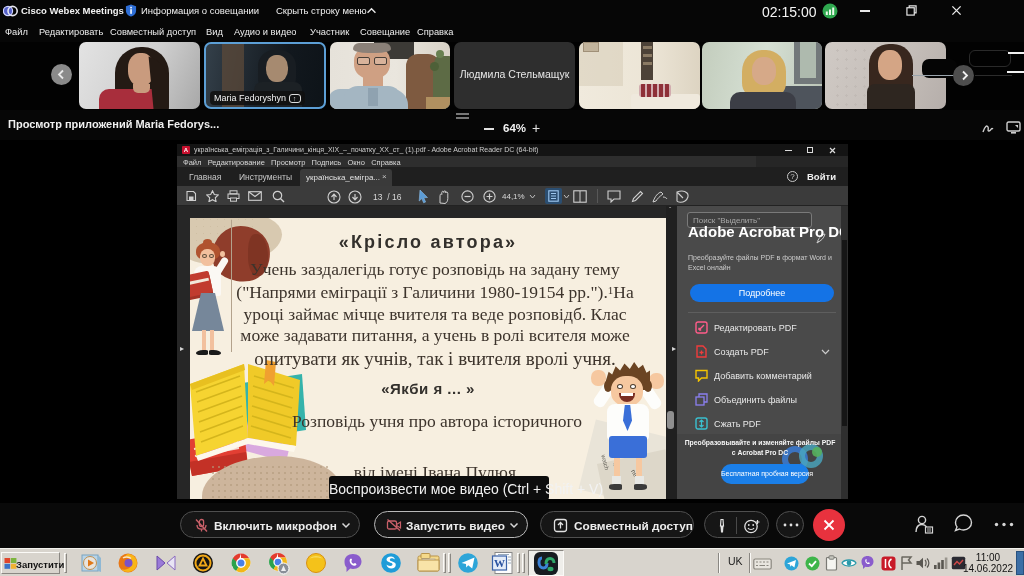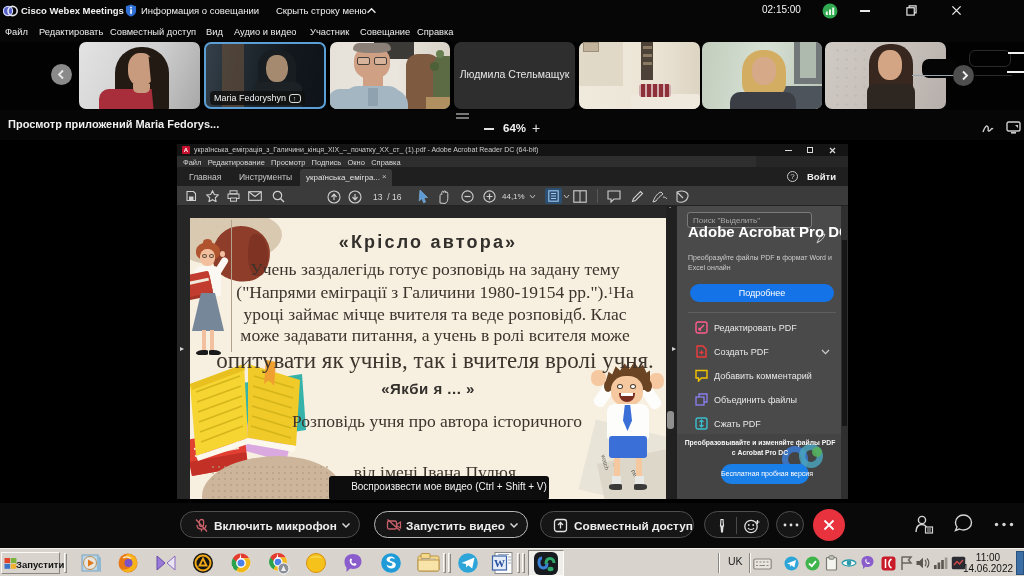--- a/index.html
+++ b/index.html
@@ -23,21 +23,21 @@
   <svg class="abs" style="left:125px;top:4px;" width="12" height="13" viewBox="0 0 13 14">
     <path d="M6.5 0.5 L12 2.5 V7 C12 10.5 9.5 12.8 6.5 13.5 C3.5 12.8 1 10.5 1 7 V2.5 Z" fill="#2f6fd6"></path>
     <rect x="5.7" y="3" width="1.7" height="1.7" fill="#fff"></rect>
     <rect x="5.7" y="5.6" width="1.7" height="5" fill="#fff"></rect>
   </svg>
   <div class="abs nowrap" style="left:141px;top:5px;font-size:9.5px;color:#f0f0f0;">Информация о совещании</div>
   <div class="abs nowrap" style="left:276px;top:5px;font-size:9.5px;color:#f0f0f0;">Скрыть строку меню</div>
   <svg class="abs" style="left:366px;top:7px;" width="11" height="7" viewBox="0 0 12 8">
         <path d="M1.5 6.5 L6 2 L10.5 6.5" fill="none" stroke="#e8e8e8" stroke-width="1.6"></path>
       </svg>
-  <div class="abs nowrap" style="left:762px;top:4px;font-size:10px;color:#f5f5f5;">02:15:00</div>
+  <div class="abs nowrap" style="left:762px;top:4px;font-size:14px;color:#f5f5f5;">02:15:00</div>
   <svg class="abs" style="left:822px;top:3px;" width="16" height="16" viewBox="0 0 16 16">
     <circle cx="8" cy="8" r="7.5" fill="#2fa84f"></circle>
     <rect x="3.8" y="8.5" width="2" height="3.5" fill="#eafaea"></rect>
     <rect x="7" y="6.5" width="2" height="5.5" fill="#eafaea"></rect>
     <rect x="10.2" y="4.5" width="2" height="7.5" fill="#eafaea"></rect>
   </svg>
   <div class="abs" style="left:860px;top:10px;width:10px;height:1.5px;background:#e8e8e8;"></div>
   <svg class="abs" style="left:906px;top:5px;" width="11" height="11" viewBox="0 0 12 12">
         <rect x="1" y="3" width="8" height="8" fill="none" stroke="#e8e8e8" stroke-width="1.3"></rect>
         <path d="M3.5 3 V1 H11 V8.5 H9" fill="none" stroke="#e8e8e8" stroke-width="1.3"></path>
@@ -346,21 +346,21 @@
     <div class="abs" style="left:422px;top:258px;width:9px;height:10px;background:#e8e8e4;"></div>
     <div class="abs" style="left:445px;top:258px;width:9px;height:10px;background:#e8e8e4;"></div>
     <div class="abs" style="left:419px;top:266px;width:13px;height:6px;background:#3a3a3a;border-radius:40% 20% 20% 40%;"></div>
     <div class="abs" style="left:444px;top:266px;width:13px;height:6px;background:#3a3a3a;border-radius:20% 40% 40% 20%;"></div>
 
     <div class="abs nowrap" style="left:0;top:14px;width:476px;text-align:center;font-size:18px;font-weight:700;letter-spacing:2.2px;color:#33302c;">«Крісло автора»</div>
     <div class="abs nowrap" style="left:7px;top:41px;width:476px;text-align:center;font-family:'Liberation Serif',serif;font-size:17.5px;color:#3d342c;">Учень заздалегідь готує розповідь на задану тему</div>
     <div class="abs nowrap" style="left:7px;top:63.5px;width:476px;text-align:center;font-family:'Liberation Serif',serif;font-size:17.5px;color:#3d342c;">("Напрями еміграції з Галичини 1980-19154 рр.").<span style="font-size:11px;vertical-align:4px;">1</span>На</div>
     <div class="abs nowrap" style="left:7px;top:86px;width:476px;text-align:center;font-family:'Liberation Serif',serif;font-size:17.5px;color:#3d342c;">уроці займає мічце вчителя та веде розповідб. Клас</div>
     <div class="abs nowrap" style="left:7px;top:106.5px;width:476px;text-align:center;font-family:'Liberation Serif',serif;font-size:17.5px;color:#3d342c;">може задавати питання, а учень в ролі всителя може</div>
-    <div class="abs nowrap" style="left:7px;top:129.5px;width:476px;text-align:center;font-family:'Liberation Serif',serif;font-size:23px;color:#3d342c;">опитувати як учнів, так і вчителя вролі учня.</div>
+    <div class="abs nowrap" style="left:7px;top:129.5px;width:476px;text-align:center;font-family:'Liberation Serif',serif;font-size:19px;color:#3d342c;">опитувати як учнів, так і вчителя вролі учня.</div>
     <div class="abs nowrap" style="left:0;top:162px;width:476px;text-align:center;font-size:15px;font-weight:700;letter-spacing:.5px;color:#33302c;">«Якби я ... »</div>
     <div class="abs nowrap" style="left:9px;top:193px;width:476px;text-align:center;font-family:'Liberation Serif',serif;font-size:17.5px;color:#3d342c;">Розповідь учня про автора історичного</div>
     <div class="abs nowrap" style="left:9px;top:244px;width:476px;text-align:center;font-family:'Liberation Serif',serif;font-size:17.5px;color:#3d342c;">від імені Івана Пулюя.</div>
   </div>
 
   <div id="panel" class="abs" style="left:500px;top:62px;width:171px;height:293px;background:#4a4a4a;">
     <div class="abs" style="left:10px;top:6px;width:125px;height:16px;background:#3f3f3f;border:1px solid #7a7a7a;border-radius:3px;">
       <div class="abs nowrap" style="left:5px;top:3px;font-size:8px;color:#a8a8a8;">Поиск "Выделить"</div>
     </div>
     <svg class="abs" style="left:139px;top:27px;" width="11" height="11" viewBox="0 0 11 11">
@@ -413,21 +413,21 @@
     <div class="abs" style="left:44px;top:258px;width:88px;height:20px;background:#1b7fe8;border-radius:10px;">
       <div class="abs nowrap" style="left:0;top:6px;width:88px;text-align:center;font-size:7px;color:#fff;">Бесплатная пробная версия</div>
     </div>
 
     <div class="abs" style="left:164px;top:0;width:7px;height:293px;background:#2f2f2f;"></div>
     <div class="abs" style="left:165px;top:34px;width:5px;height:186px;background:#161616;"></div>
   </div>
 </div>
 
 <div class="abs" style="left:329px;top:476px;width:220px;height:24px;background:#0d0d0d;border-radius:3px;z-index:30;">
-  <div class="abs nowrap" style="left:0;top:5px;width:240px;text-align:center;font-size:10px;color:#f2f2f2;">Воспроизвести мое видео (Ctrl + Shift + V)</div>
+  <div class="abs nowrap" style="left:0;top:5px;width:240px;text-align:center;font-size:14px;color:#f2f2f2;">Воспроизвести мое видео (Ctrl + Shift + V)</div>
 </div>
 
 <div id="ctrl" class="abs" style="left:0;top:503px;width:1024px;height:45px;background:#090909;">
 
   <div class="abs" style="left:180px;top:8px;width:180px;height:27px;background:#161616;border:1px solid #4f4f4f;border-radius:14px;">
     <svg class="abs" style="left:13px;top:6px;" width="15" height="15" viewBox="0 0 15 15">
       <rect x="5.4" y="1.5" width="4.2" height="7" rx="2.1" fill="none" stroke="#c96069" stroke-width="1.3"></rect>
       <path d="M3 7 C3 10 5 11.2 7.5 11.2 C10 11.2 12 10 12 7 M7.5 11.2 V13.5" fill="none" stroke="#c96069" stroke-width="1.3"></path>
       <path d="M2 1.5 L13 13.5" stroke="#c96069" stroke-width="1.4"></path>
     </svg>

